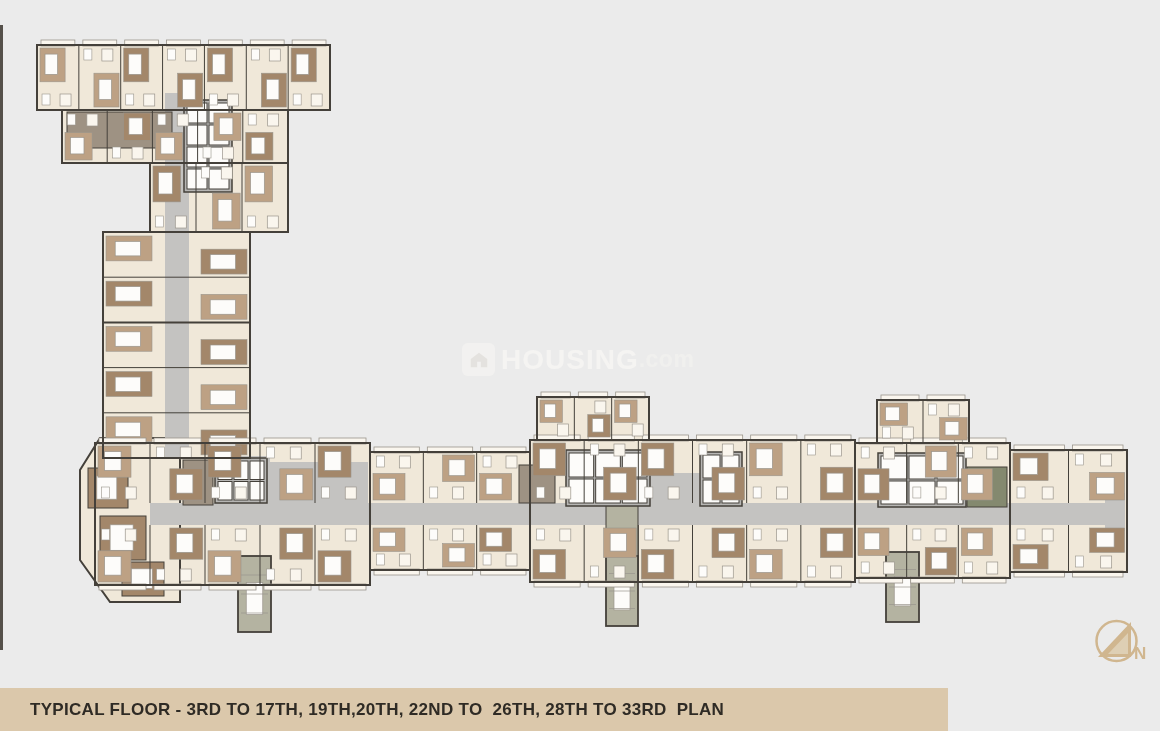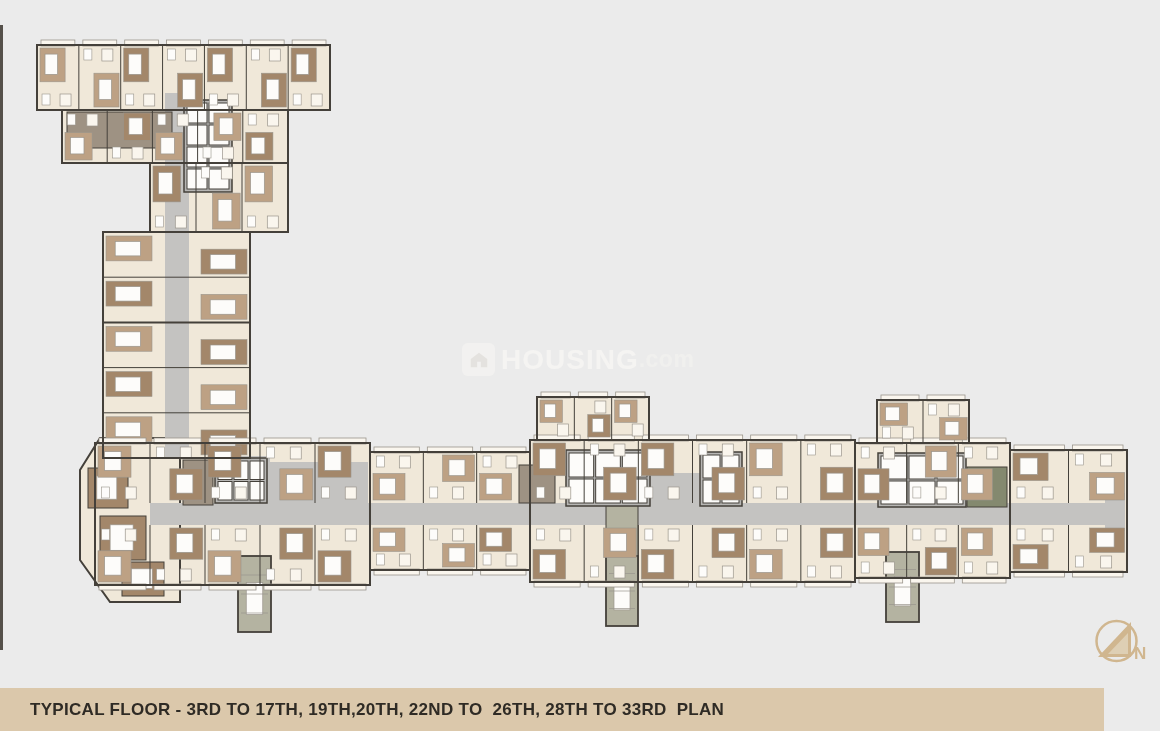--- a/index.html
+++ b/index.html
@@ -7,21 +7,21 @@
   .canvas{position:relative;width:1160px;height:731px;overflow:hidden;}
   .edge-line{position:absolute;left:0;top:25px;width:3px;height:625px;}
   .plan-svg{position:absolute;left:0;top:0;}
   .watermark{position:absolute;left:462px;top:343px;display:flex;align-items:center;opacity:.85;}
   .wm-icon{width:33px;height:33px;border-radius:6px;background:#f4f3f1;display:flex;align-items:center;justify-content:center;margin-right:6px;}
   .wm-brand{font-size:28px;font-weight:bold;color:#f7f6f4;letter-spacing:1px;}
   .wm-tld{font-size:23px;font-weight:bold;color:#f2f1ef;letter-spacing:.5px;}
   .compass{position:absolute;left:1088px;top:612px;width:68px;height:62px;}
   .compass svg{position:absolute;left:0;top:0;}
   .north-label{position:absolute;left:46px;top:32px;font-size:17px;font-weight:bold;}
-  .caption-bar{position:absolute;left:0;top:688px;width:1104px;height:43px;display:flex;align-items:center;padding-left:30px;}
+  .caption-bar{position:absolute;left:0;top:688px;width:948px;height:43px;display:flex;align-items:center;padding-left:30px;}
   .caption-text{font-size:17px;font-weight:600;letter-spacing:.3px;white-space:pre;}
 </style>
 </head>
 <body>
 
 <div class="canvas" style="background: rgb(235, 235, 235);">
   <svg class="plan-svg" width="1160" height="731">
       <g>
         <rect x="37" y="45" width="293" height="65" fill="#f0e8d9"></rect>
         <rect x="62" y="110" width="226" height="53" fill="#f0e8d9"></rect>

